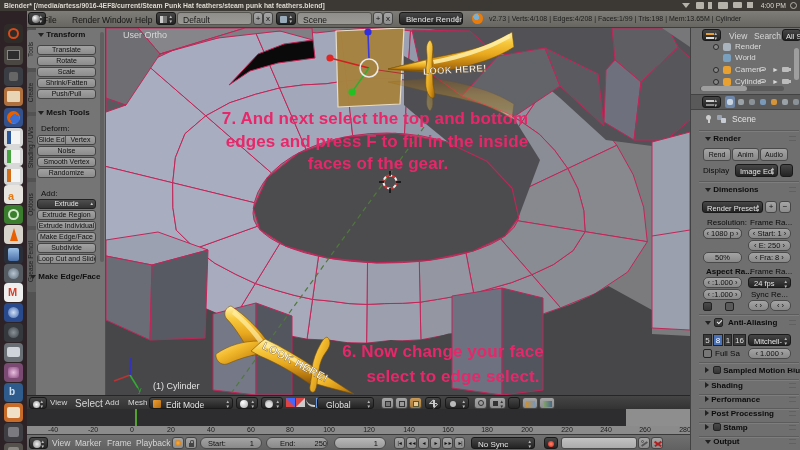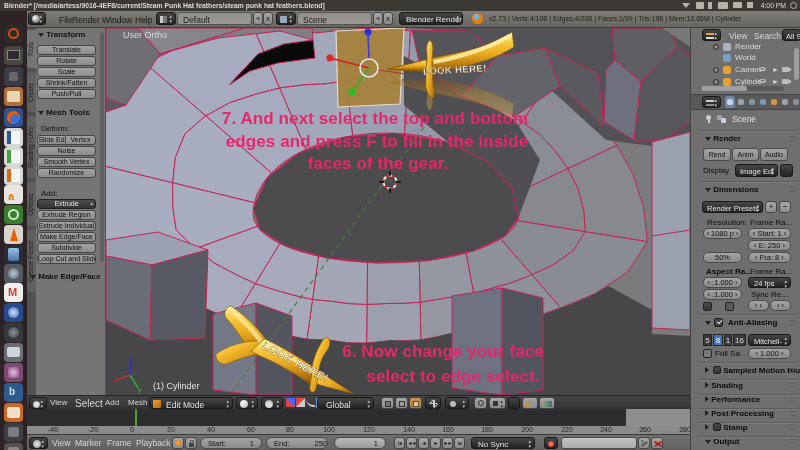--- a/index.html
+++ b/index.html
@@ -47,21 +47,21 @@
       <span style="position:absolute;right:58px;top:2px;width:9px;height:6px;background:#b5b2aa;border-radius:1px"></span>
       <span style="position:absolute;right:47px;top:2px;width:6px;height:6px;background:#b5b2aa"></span>
       <span style="position:absolute;right:14px;top:0;font-weight:normal;font-size:6.8px">4:00 PM</span>
       <span style="position:absolute;right:3px;top:2px;width:7px;height:7px;border:1.5px solid #b5b2aa;border-radius:50%"></span>
     </div>
     <div id="menubar" class="abs">
       <div class="btnD" style="left:1px;top:1px;width:18px;height:13px">
         <span style="position:absolute;left:3px;top:2px;width:8px;height:8px;border-radius:50%;background:radial-gradient(circle at 35% 35%,#fff,#888 60%,#555)"></span>
         <span class="updn">▲<br>▼</span>
       </div>
-      <span class="mtxt" style="left:32px">File</span>
+      <span class="mtxt" style="left:16px">File</span>
       <span class="mtxt" style="left:45px">Render</span>
       <span class="mtxt" style="left:75px">Window</span>
       <span class="mtxt" style="left:108px">Help</span>
       <div class="btnD" style="left:129px;top:1px;width:20px;height:13px">
         <span style="position:absolute;left:3px;top:3px;width:7px;height:7px;background:linear-gradient(90deg,#ccc 50%,#777 50%)"></span>
         <span class="updn">▲<br>▼</span>
       </div>
       <div class="fieldL" style="left:150px;top:1px;width:75px;height:13px;padding:2px 0 0 5px">Default</div>
       <div class="btnL" style="left:226px;top:1px;width:10px;height:13px;line-height:11px">+</div>
       <div class="btnL" style="left:236px;top:1px;width:10px;height:13px;line-height:11px">x</div>
@@ -409,21 +409,21 @@
       </div>
       <div class="btnL" style="left:158px;top:2px;width:12px;height:12px">
         <span style="position:absolute;left:3px;top:5px;width:5px;height:4px;background:#444"></span>
         <span style="position:absolute;left:3.5px;top:2px;width:4px;height:4px;border:1px solid #444;border-bottom:none;border-radius:2px 2px 0 0"></span>
       </div>
       <div class="stp" style="left:173px;top:2px;width:62px;height:12px;line-height:11px;border-radius:6px">
         <span style="float:left;margin-left:7px">Start:</span>
         <span style="float:right;margin-right:7px">1</span>
       </div>
       <div class="stp" style="left:239px;top:2px;width:62px;height:12px;line-height:11px;border-radius:6px">
-        <span style="float:left;margin-left:7px">End:</span>
+        <span style="float:left;margin-left:13px">End:</span>
         <span style="float:right;">250</span>
       </div>
       <div class="stp" style="left:307px;top:2px;width:52px;height:12px;line-height:11px;border-radius:6px;background:linear-gradient(#b8b8b8,#9a9a9a)">
         <span style="float:right;margin-right:7px">1</span>
       </div>
       <div class="btnL" style="left:367px;top:2px;width:11px;height:12px;font-size:5px;line-height:11px;letter-spacing:-1px">|◄</div>
       <div class="btnL" style="left:379px;top:2px;width:11px;height:12px;font-size:5px;line-height:11px;letter-spacing:-1px">◄◄</div>
       <div class="btnL" style="left:391px;top:2px;width:11px;height:12px;font-size:5px;line-height:11px;letter-spacing:-1px">◄</div>
       <div class="btnL" style="left:403px;top:2px;width:11px;height:12px;font-size:5px;line-height:11px;letter-spacing:-1px">►</div>
       <div class="btnL" style="left:415px;top:2px;width:11px;height:12px;font-size:5px;line-height:11px;letter-spacing:-1px">►►</div>

